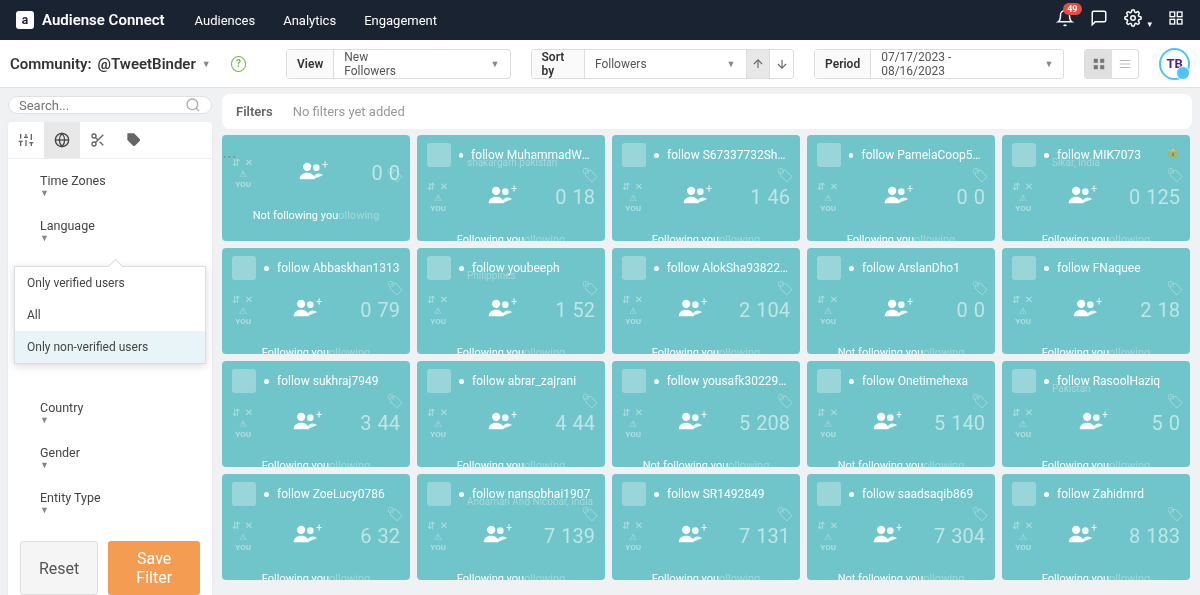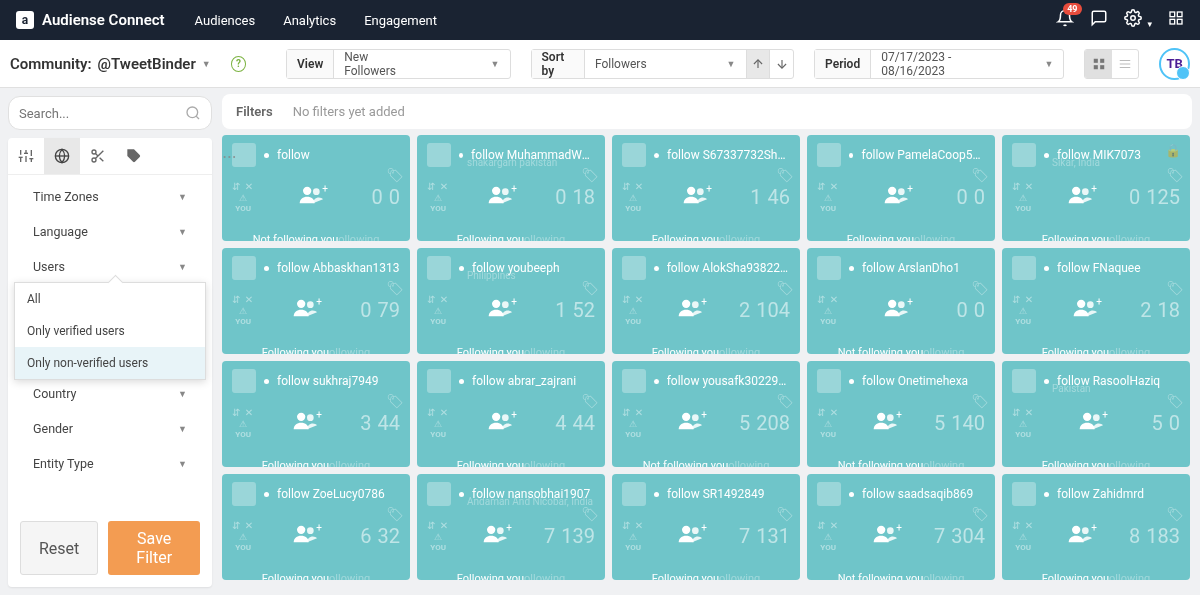--- a/index.html
+++ b/index.html
@@ -31,21 +31,21 @@
 
 .main { display: flex; height: calc(595px - 88px); }
 .sidebar { width: 220px; padding: 8px; display: flex; flex-direction: column; gap: 8px; }
 .search-box { background: #fff; border: 1px solid #e0e0e0; border-radius: 12px; height: 34px; display: flex; align-items: center; padding: 0 10px; }
 .search-box input { border: none; outline: none; flex: 1; font-size: 13px; color: #333; }
 .filter-panel { background: #fff; border-radius: 4px; box-shadow: 0 1px 2px rgba(0,0,0,0.08); flex: 1; display: flex; flex-direction: column; position: relative; }
 .tab-row { display: flex; border-bottom: 1px solid #eee; }
 .tab { width: 36px; height: 36px; display: flex; align-items: center; justify-content: center; cursor: pointer; color: #666; font-size: 15px; }
 .tab.active { background: #e8e8e8; }
 .filter-list { padding: 4px 0; }
-.filter-item { padding: 10px 25px; font-size: 12.5px; color: #444; display: flex; justify-content: space-between; align-items: center; cursor: pointer; }
+.filter-item { padding: 10px 32px; font-size: 12.5px; color: #444; display: flex; justify-content: space-between; cursor: pointer; flex-direction: column; }
 .dropdown-pop { position: absolute; left: 6px; right: 6px; top: 144px; background: #fff; border: 1px solid #ddd; box-shadow: 0 2px 8px rgba(0,0,0,0.15); z-index: 10; }
 .dropdown-pop::before { content: ""; position: absolute; top: -6px; left: 50%; width: 10px; height: 10px; background: #fff; border-left: 1px solid #ddd; border-top: 1px solid #ddd; transform: rotate(45deg); }
 .dd-item { padding: 9px 12px; font-size: 12px; color: #444; cursor: pointer; }
 .dd-item.selected { background: #e8f4f8; }
 .filter-actions { margin-top: auto; padding: 12px; display: flex; gap: 10px; justify-content: center; }
 .btn { padding: 7px 18px; border-radius: 3px; font-size: 16px; cursor: pointer; border: 1px solid transparent; text-align: center; }
 .btn-default { background: #f5f5f5; border-color: #ddd; color: #555; }
 .btn-primary { background: #f39c52; color: #fff; }
 
 .content { flex: 1; padding: 6px 8px 8px 2px; display: flex; flex-direction: column; gap: 6px; overflow: hidden; }
@@ -245,45 +245,40 @@
         <div class="filter-item">
             <span>Gender</span>
             <span class="chev">▼</span>
           </div>
         <div class="filter-item">
             <span>Entity Type</span>
             <span class="chev">▼</span>
           </div>
       </div>
       <div class="dropdown-pop">
+        <div class="dd-item">Only verified users</div>
         <div class="dd-item">All</div>
-        <div class="dd-item">Only verified users</div>
         <div class="dd-item selected">Only non-verified users</div>
       </div>
       <div class="filter-actions">
         <button class="btn btn-default">Reset</button>
         <button class="btn btn-primary">Save Filter</button>
       </div>
     </div>
   </div>
 
   <span class="kebab">⋮</span>
 
   <div class="content">
     <div class="filters-bar">
       <span class="filters-label">Filters</span>
       <span class="filters-text">No filters yet added</span>
     </div>
     <div class="grid" id="grid">
         <div class="card">
-    <div class="card-head">
-      <div class="card-avatar"></div>
-      <span class="card-bullet"></span>
-      <span class="card-name">follow</span>
-    </div>
 
     <span class="card-tag">🏷</span>
 
     <div class="card-mid">
       <div class="card-left">
         <span class="card-left-icons">⇵ ✕</span>
         <span>⚠</span>
         <span class="card-you">YOU</span>
       </div>
       <span class="card-fig">

